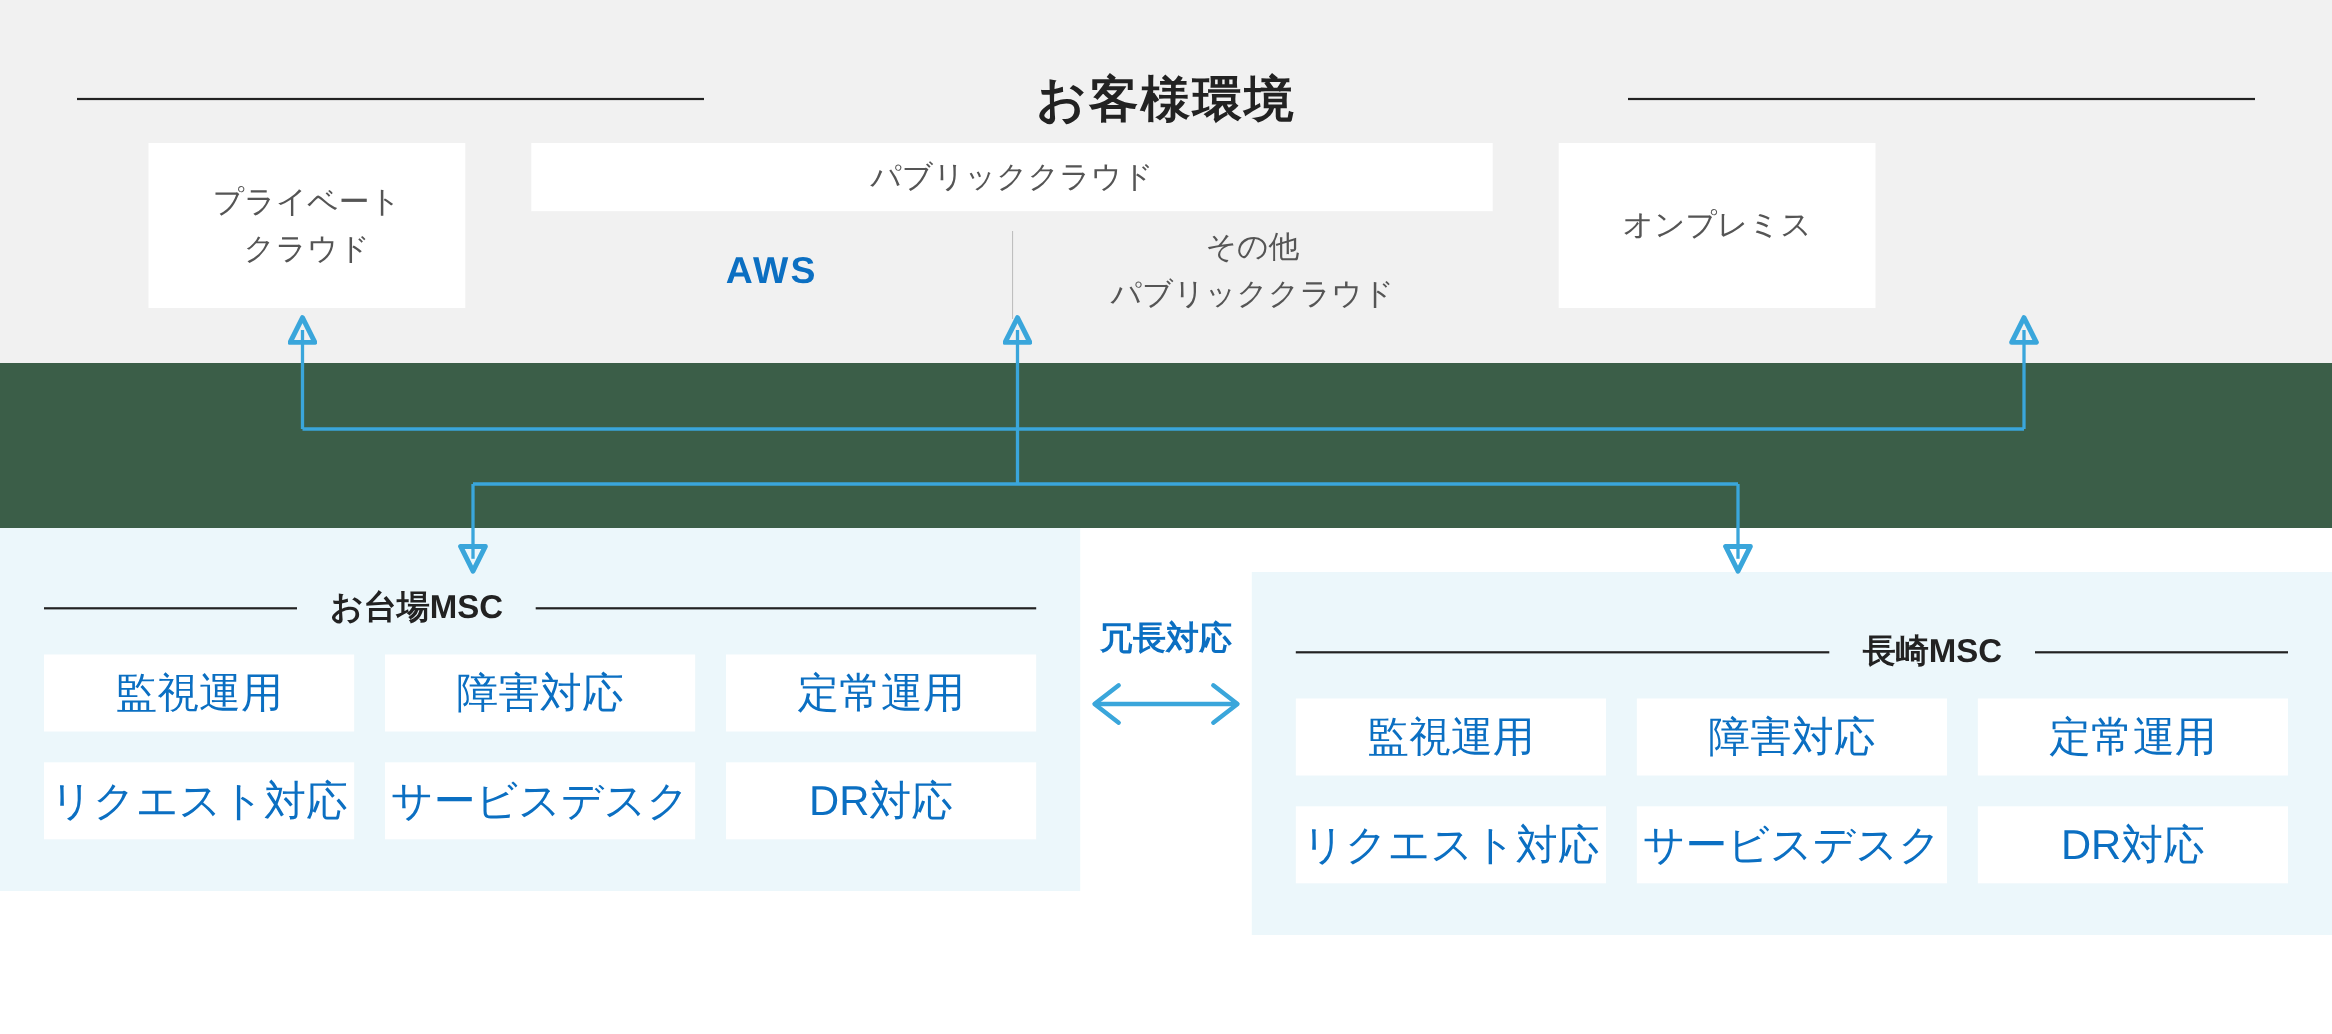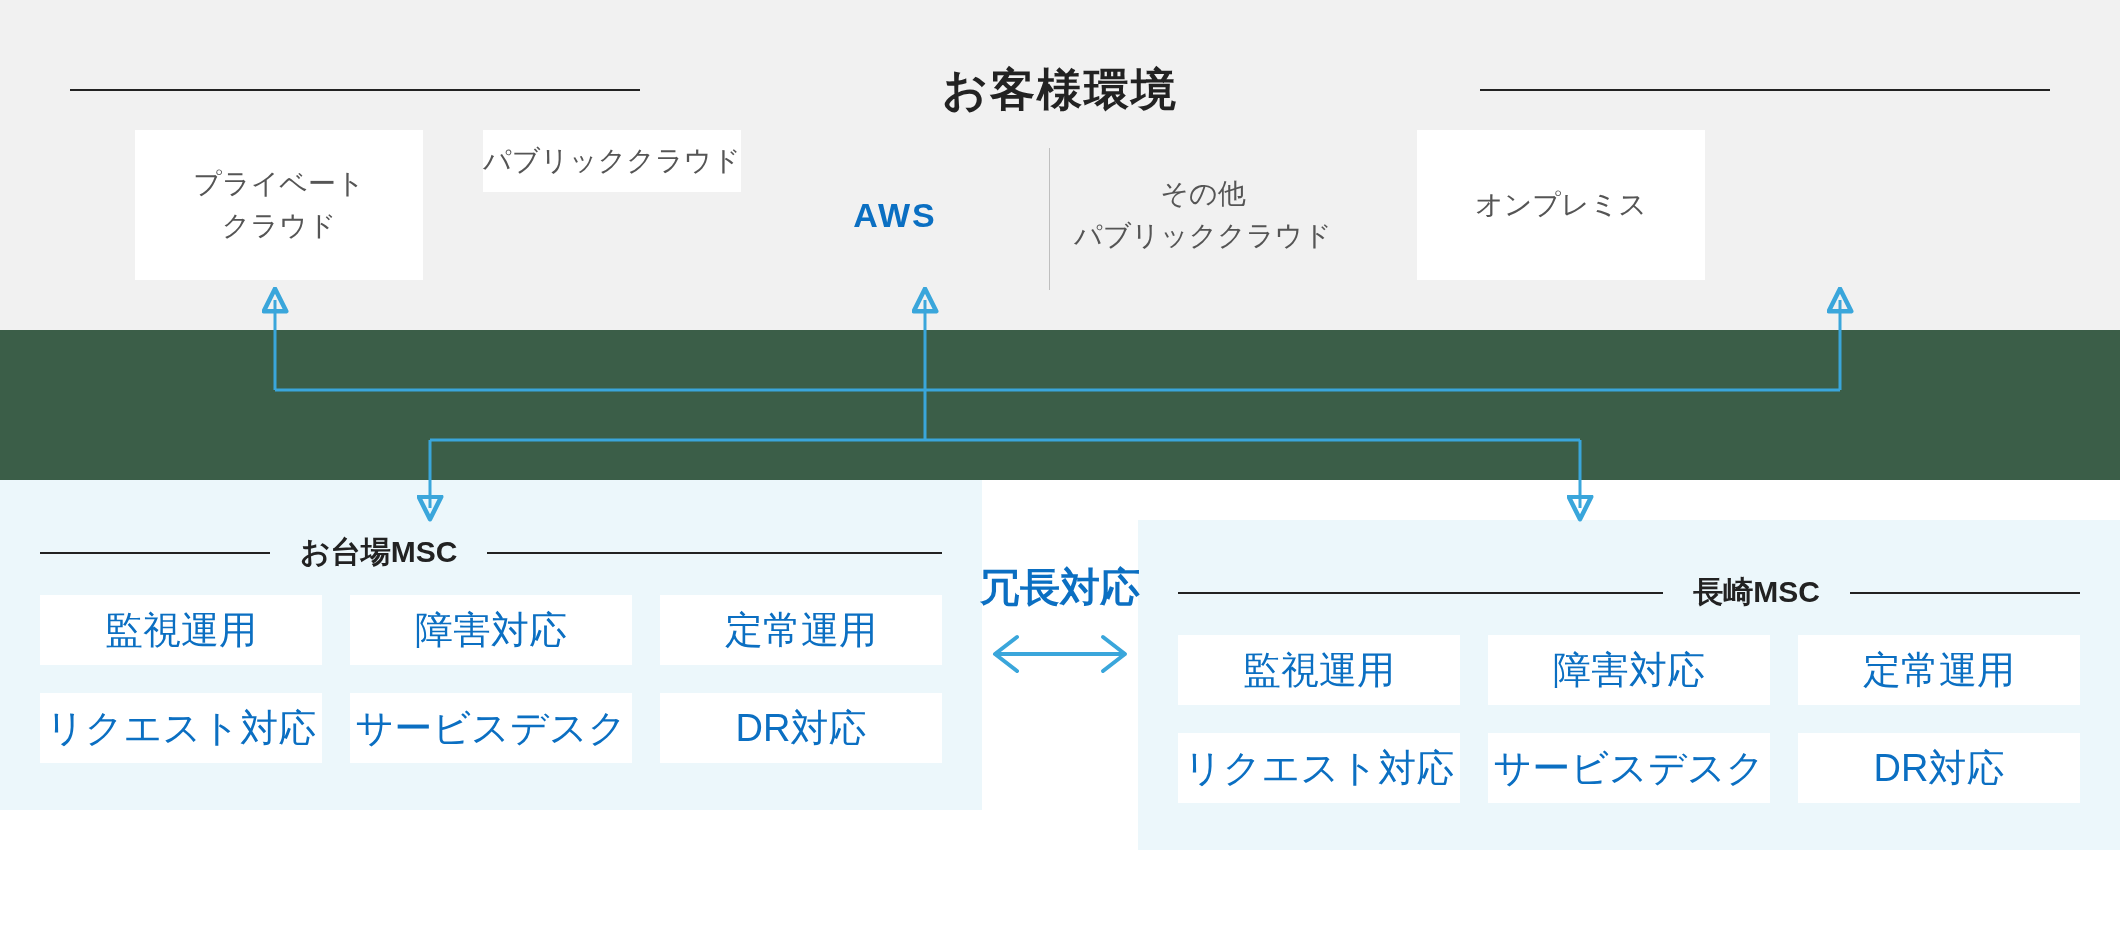--- a/index.html
+++ b/index.html
@@ -62,20 +62,21 @@
     color: #555;
     line-height: 1.5;
     text-align: center;
   }
   .env-card.private { width: 290px; height: 150px; }
   .env-card.onprem  { width: 290px; height: 150px; margin-left: auto; }
 
   .public-wrap {
     width: 880px;
     display: flex;
+    flex-direction: column;
   }
   .public-top {
     background: #fff;
     height: 62px;
     display: flex;
     align-items: center;
     justify-content: center;
     font-size: 28px;
     color: #555;
   }
@@ -180,21 +181,21 @@
 
   
   .redundancy {
     position: absolute;
     left: 975px;
     width: 170px;
     top: 560px;
     text-align: center;
   }
   .redundancy .label {
-    font-size: 40px;
+    font-size: 30px;
     font-weight: 700;
     color: #0b6fc2;
     margin-bottom: 14px;
   }
 </style>
 </head>
 <body>
 
 <div class="env-panel">
   <div class="env-header">

